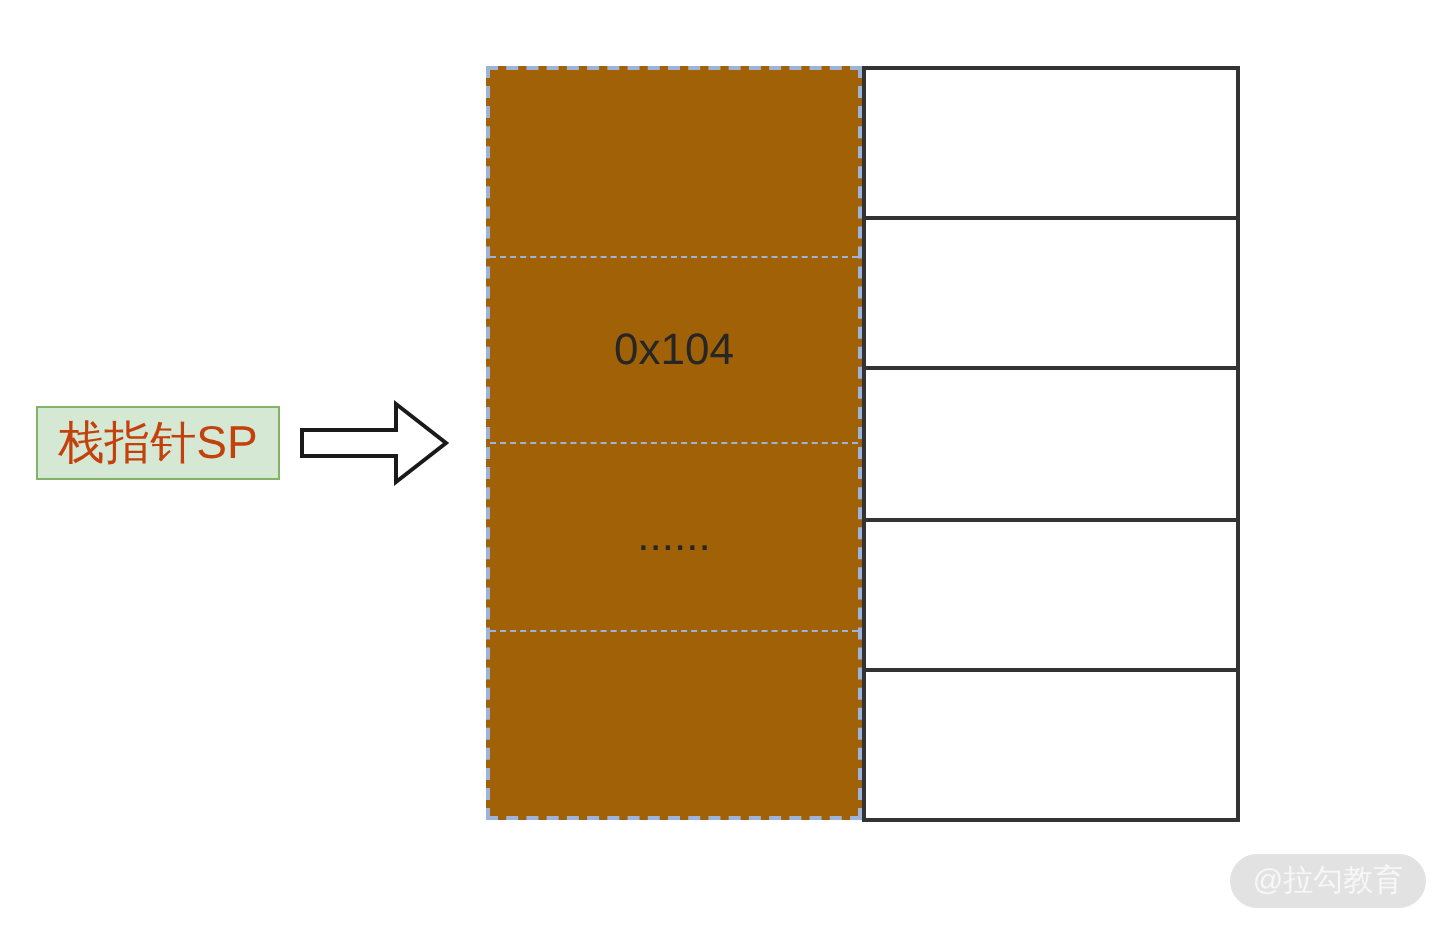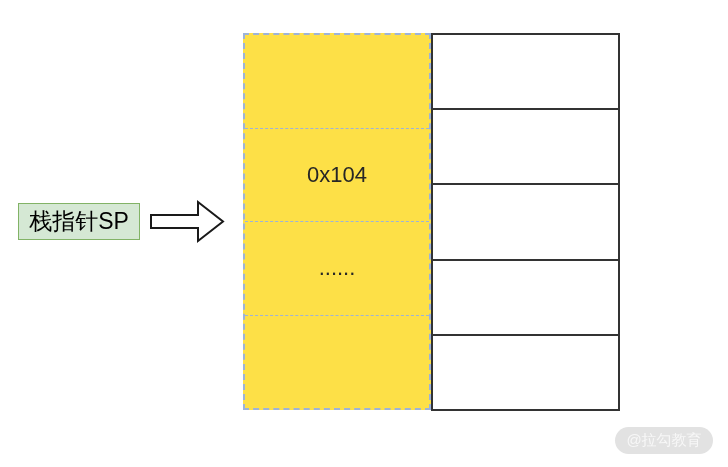--- a/index.html
+++ b/index.html
@@ -22,40 +22,40 @@
     top: 203px;
     width: 122px;
     height: 37px;
     box-sizing: border-box;
     background: #d5e8d4;
     border: 1.5px solid #82b366;
     display: flex;
     align-items: center;
     justify-content: center;
     font-size: 23px;
-    color: #000000;
+    color: #c2410c;
     white-space: nowrap;
   }
   
   .arrow-svg {
     position: absolute;
     left: 148px;
     top: 199px;
     width: 78px;
     height: 45px;
   }
   
   .addr-col {
     position: absolute;
     left: 243px;
     top: 33px;
     width: 188px;
     height: 377px;
     box-sizing: border-box;
-    background: #fde047;
+    background: #a16207;
     border: 2px dashed #9db3d9;
     display: flex;
     flex-direction: column;
   }
   .addr-row {
     flex: 1 1 0;
     display: flex;
     align-items: center;
     justify-content: center;
     font-size: 22px;

